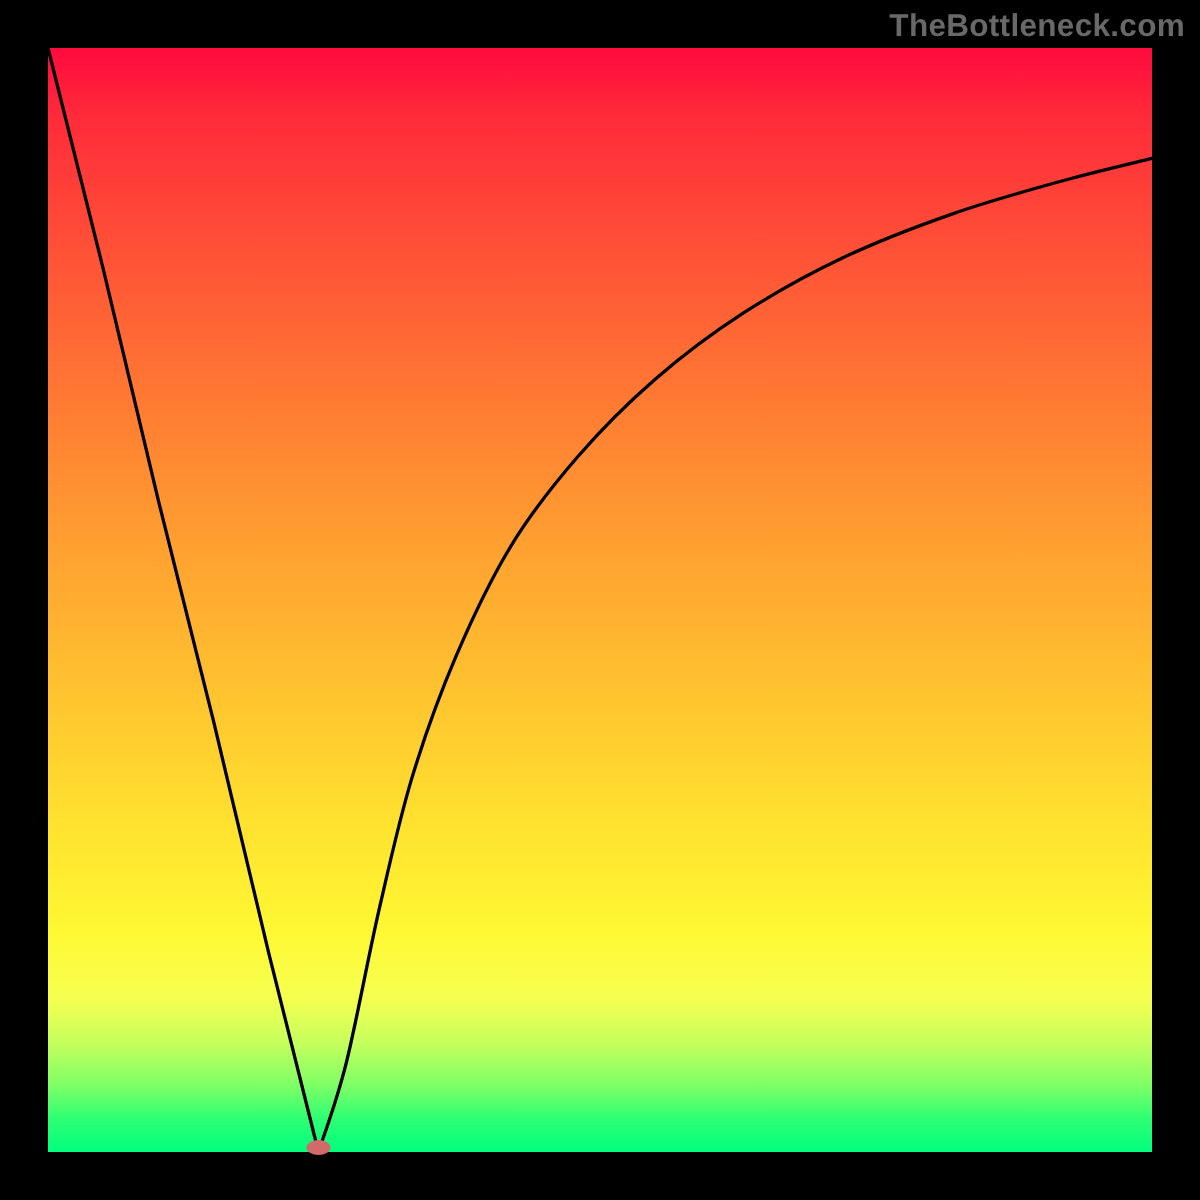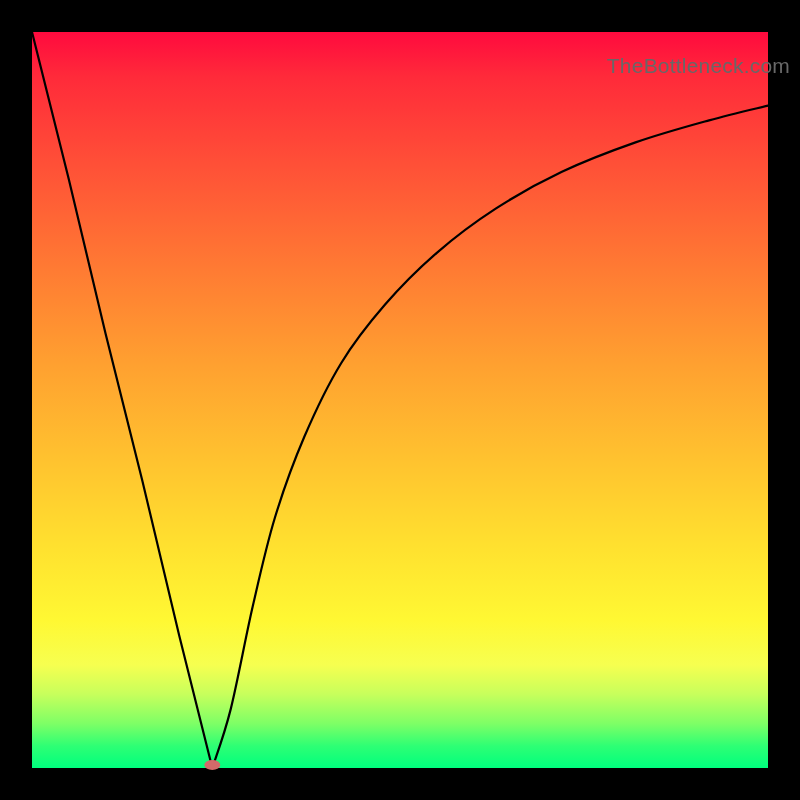--- a/index.html
+++ b/index.html
@@ -52,24 +52,23 @@
   .minimum-dot {
     fill: #d36a6a;
     stroke: none;
   }
   .attribution {
     position: absolute;
     top: 6px;
     right: 10px;
     color: #686868;
     font-size: 21px;
-    font-weight: 400;
+    font-weight: 700;
     letter-spacing: 0.2px;
     user-select: none;
-    margin-top: 48px;
   }
 </style>
 </head>
 <body>
 
 <div class="frame">
 
   <div class="plot-area">
     <svg class="curve" viewBox="0 0 736 736" preserveAspectRatio="none">
       <path id="curve-path" fill="none" stroke="#000" stroke-width="2.2" stroke-linejoin="round" stroke-linecap="round" d="M 0.00 0.00 L 36.80 147.20 L 73.60 301.76 L 110.40 448.96 L 147.20 603.52 L 180.32 736.00 M 180.32 736.00 C 183.39 726.19 191.97 704.11 198.72 677.12 C 205.47 650.13 213.44 605.97 220.80 574.08 C 228.16 542.19 234.29 513.97 242.88 485.76 C 251.47 457.55 261.28 430.56 272.32 404.80 C 283.36 379.04 295.63 353.28 309.12 331.20 C 322.61 309.12 337.33 290.72 353.28 272.32 C 369.23 253.92 386.40 236.75 404.80 220.80 C 423.20 204.85 442.83 190.13 463.68 176.64 C 484.53 163.15 506.61 150.88 529.92 139.84 C 553.23 128.80 578.99 118.99 603.52 110.40 C 628.05 101.81 655.04 94.45 677.12 88.32 C 699.20 82.19 726.19 76.05 736.00 73.60 "></path>

